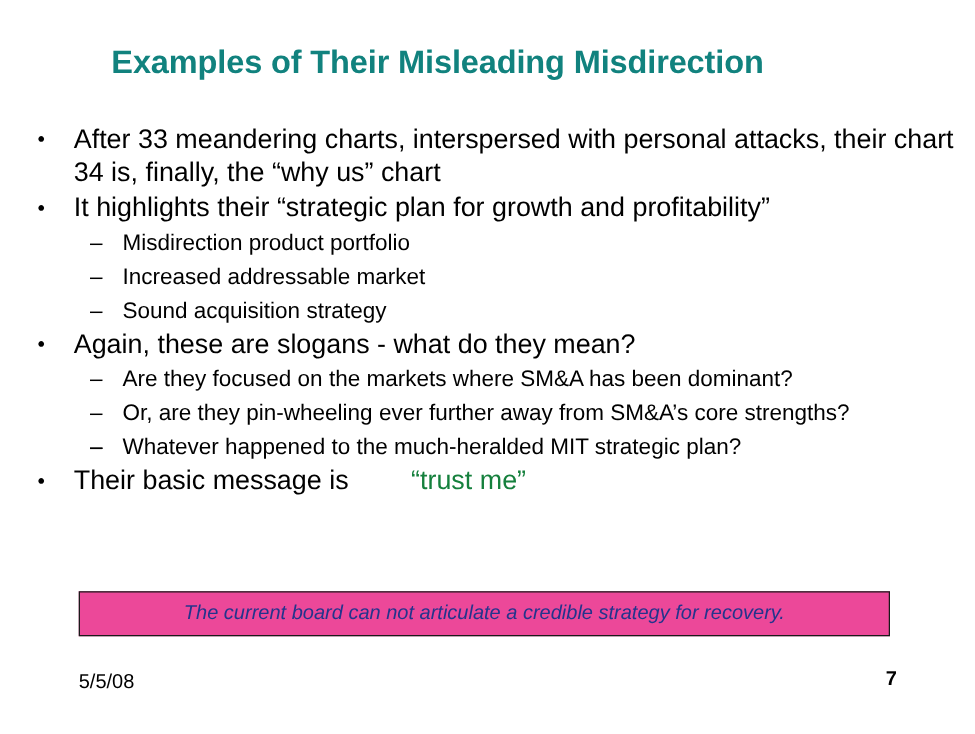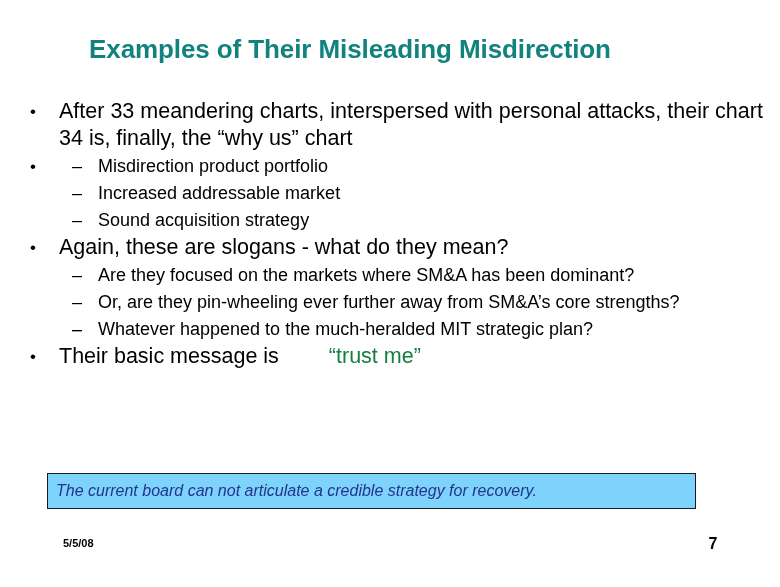--- a/index.html
+++ b/index.html
@@ -76,45 +76,46 @@
   }
 
   .accent-red {
     color: #15803d;
     margin-left: 44px;
   }
 
   
   .callout {
     position: absolute;
-    left: 47px;
+    left: 63px;
     top: 473px;
     width: 649px;
     height: 36px;
     box-sizing: border-box;
-    background: #7dd3fc;
+    background: #ec4899;
     border: 1.5px solid #1a1a1a;
     display: flex;
     align-items: center;
+    justify-content: center;
   }
   .callout-text {
     font-size: 16px;
     font-style: italic;
     color: #24348c;
     text-align: center;
     padding: 0 8px;
   }
 
   
   .footer-date {
     position: absolute;
     left: 63px;
     top: 537px;
-    font-size: 11px;
-    font-weight: bold;
+    font-size: 16px;
+    font-weight: normal;
     color: #000000;
   }
   .footer-page {
     position: absolute;
     left: 698px;
     top: 535px;
     width: 30px;
     text-align: center;
     font-size: 16px;
     font-weight: bold;
@@ -130,20 +131,21 @@
 
   <div class="body">
 
     <div class="bullet-l1">
       <span class="marker">•</span>
       <span>After 33 meandering charts, interspersed with personal attacks, their chart 34 is, finally, the “why us” chart</span>
     </div>
 
     <div class="bullet-l1">
       <span class="marker">•</span>
+      <span>It highlights their “strategic plan for growth and profitability”</span>
     </div>
 
     <div class="bullet-l2">
       <span class="marker">–</span>
       <span>Misdirection product portfolio</span>
     </div>
 
     <div class="bullet-l2">
       <span class="marker">–</span>
       <span>Increased addressable market</span>

